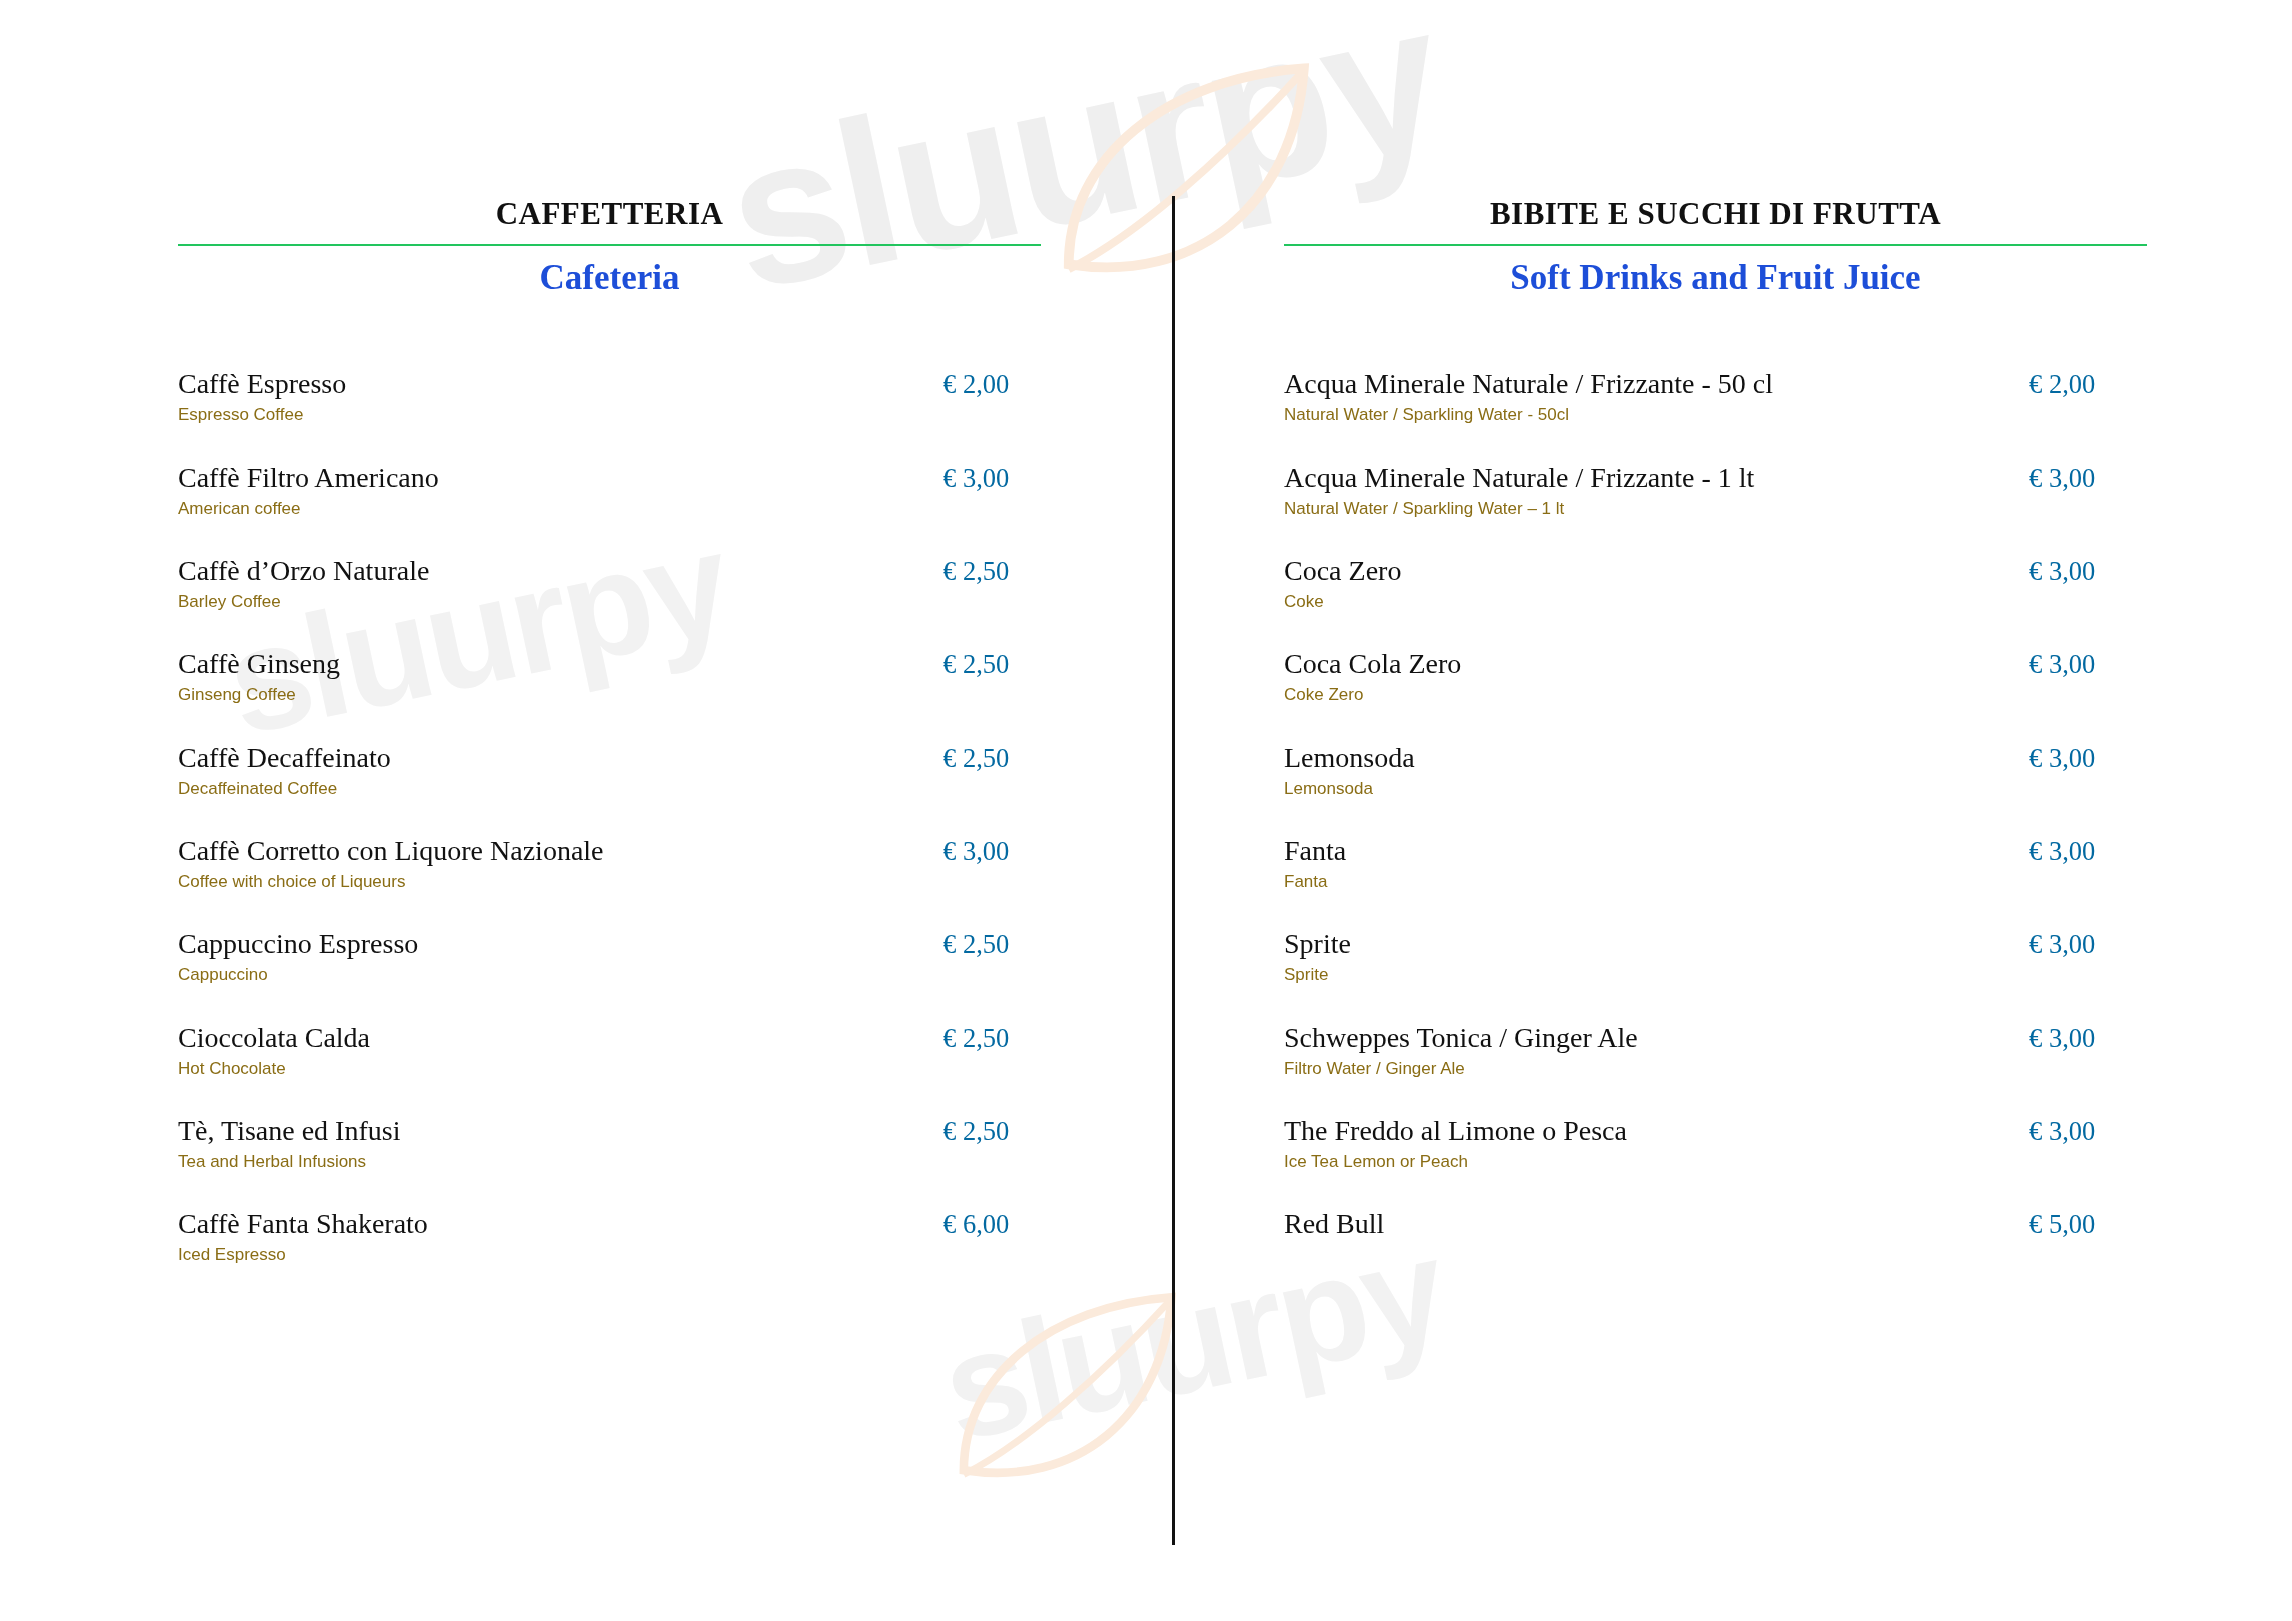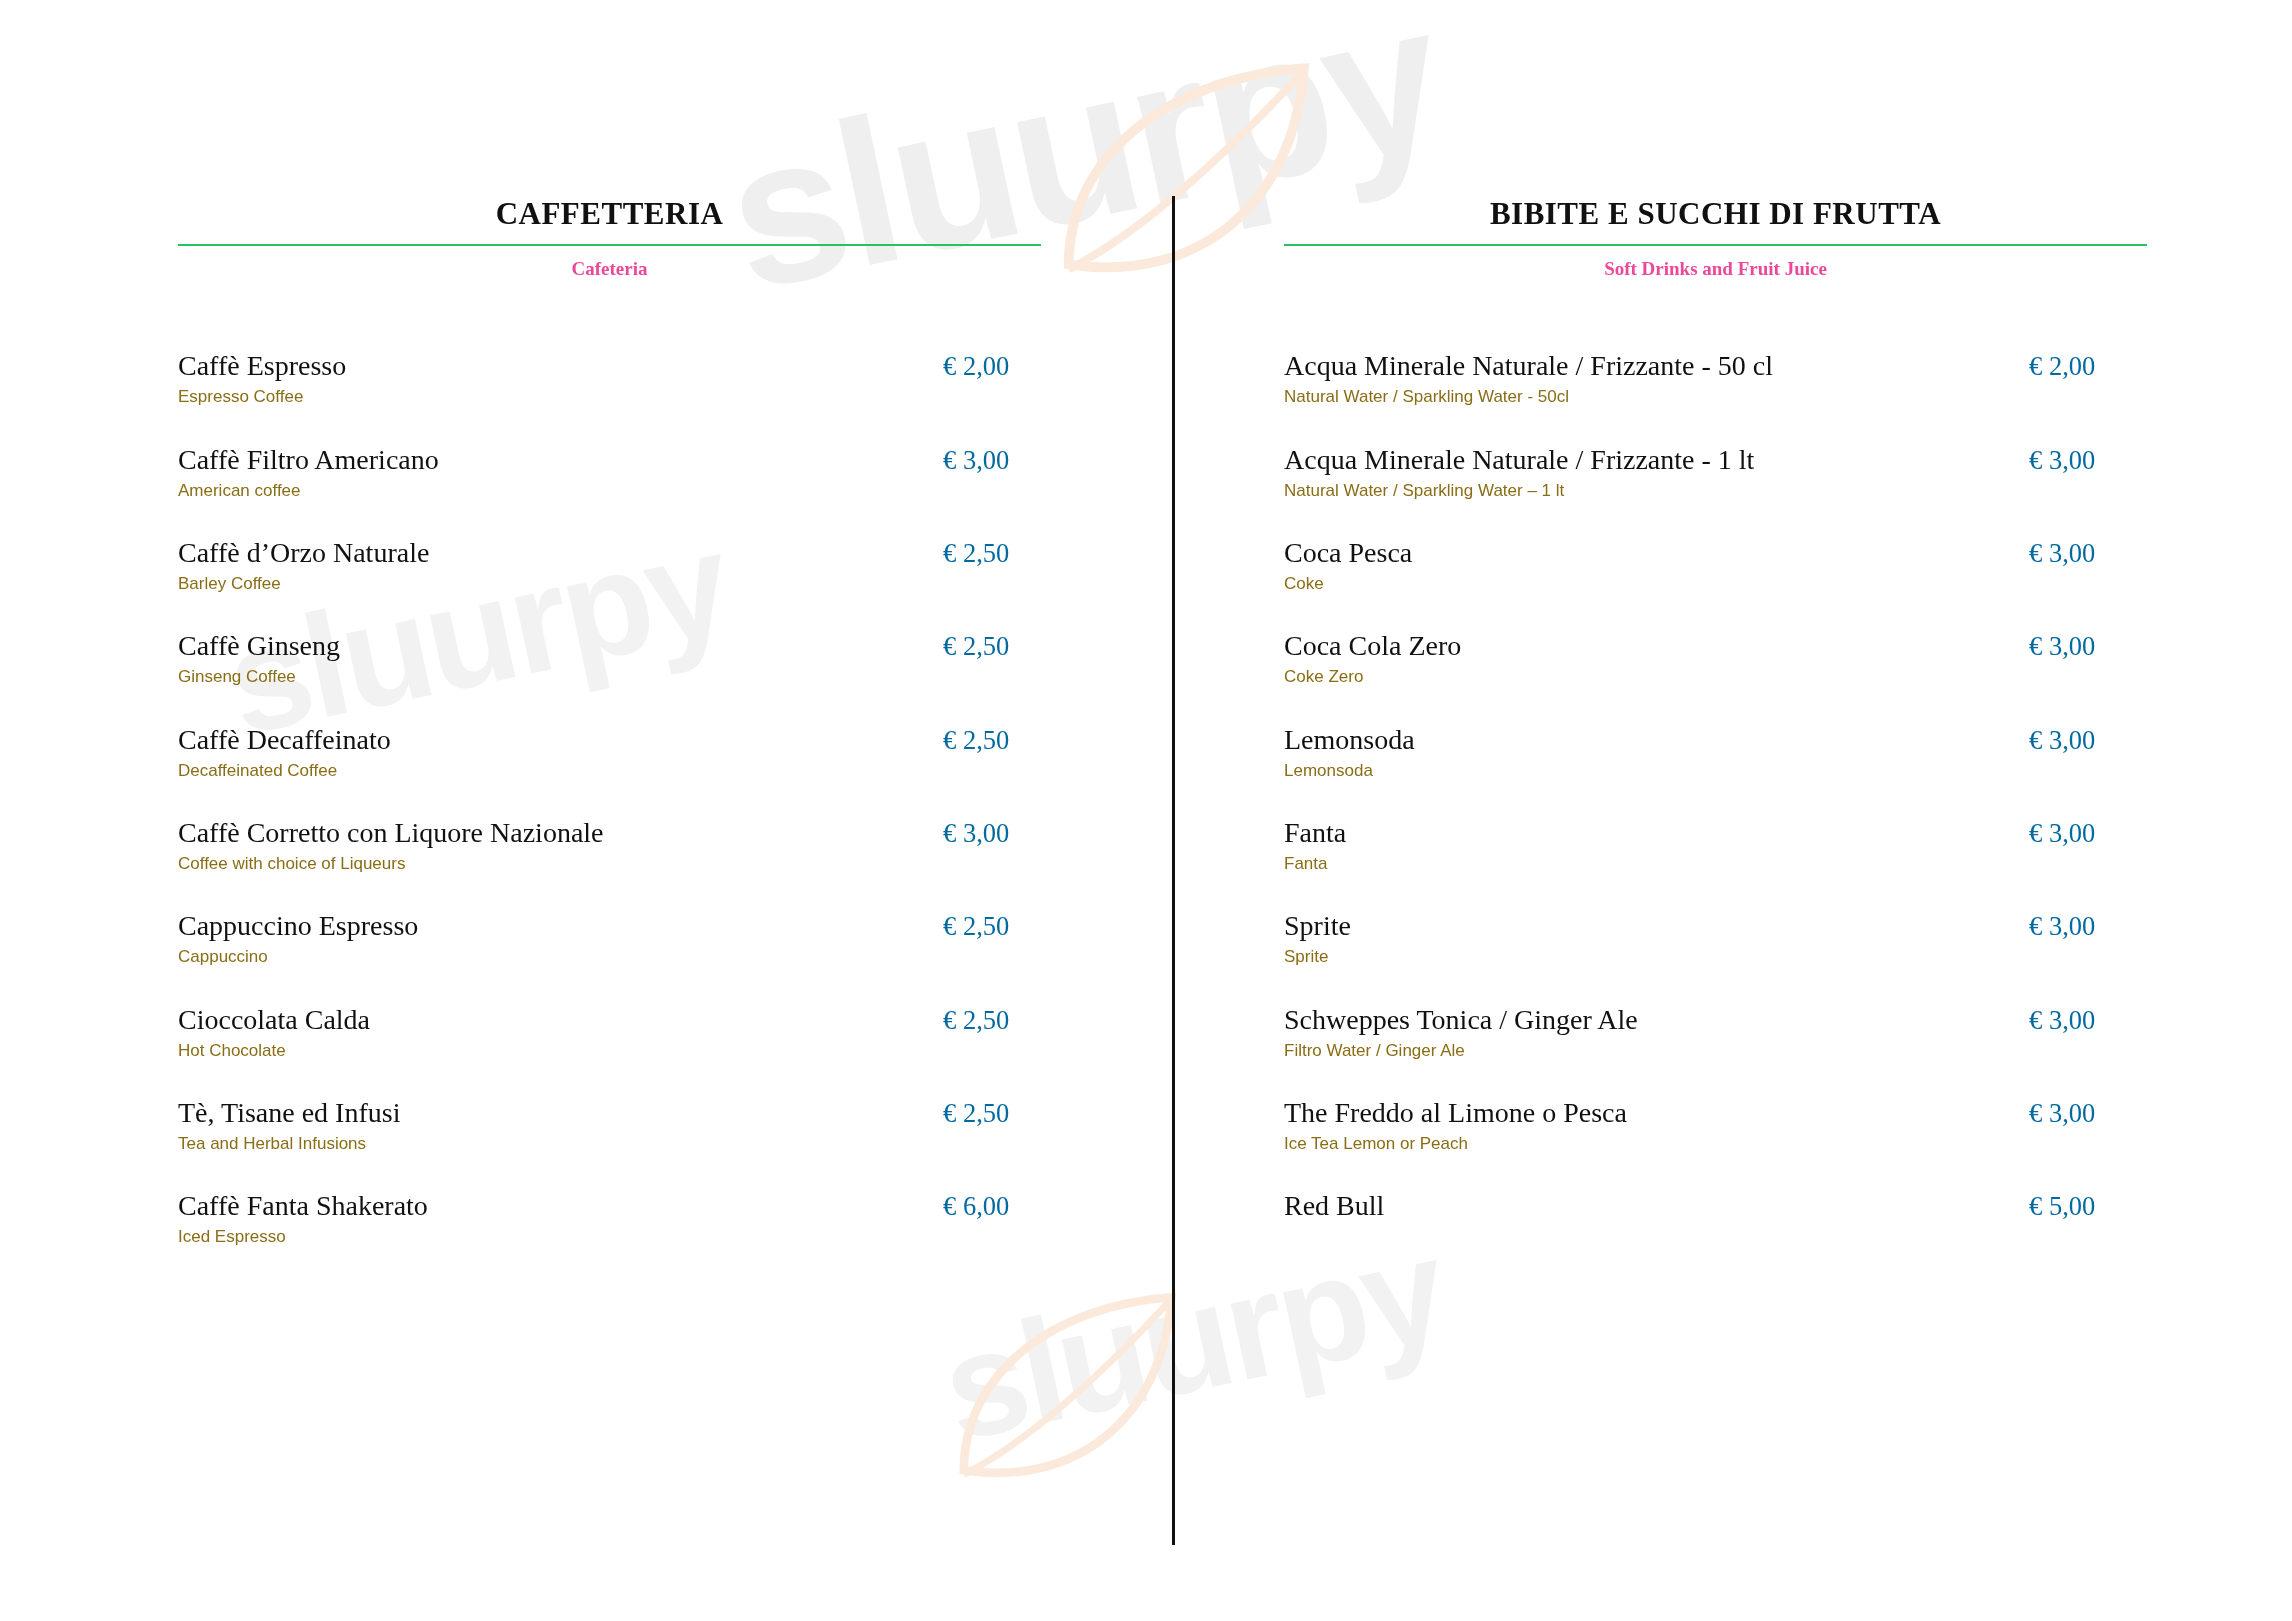--- a/index.html
+++ b/index.html
@@ -68,22 +68,22 @@
     font-size: 31px;
     letter-spacing: 0.5px;
     color: #111;
     padding-bottom: 11.8px;
     border-bottom: 2px solid #22c55e;
     display: block;
   }
   .col-head .title-en {
     font-family: "Liberation Serif", serif;
     font-weight: bold;
-    font-size: 19px;
-    color: #ec4899;
+    font-size: 35px;
+    color: #1d4ed8;
     display: block;
     padding-top: 12.7px;
   }
 
   .items {
     margin-top: 69px;
   }
 
   .item {
     position: relative;
@@ -253,21 +253,21 @@
       <div class="item">
         <div class="item-row">
           <div class="item-name">Acqua Minerale Naturale / Frizzante - 1 lt</div>
           <div class="item-price">€ 3,00</div>
         </div>
         <div class="item-sub">Natural Water / Sparkling Water – 1 lt</div>
       </div>
 
       <div class="item">
         <div class="item-row">
-          <div class="item-name">Coca Pesca</div>
+          <div class="item-name">Coca Zero</div>
           <div class="item-price">€ 3,00</div>
         </div>
         <div class="item-sub">Coke</div>
       </div>
 
       <div class="item">
         <div class="item-row">
           <div class="item-name">Coca Cola Zero</div>
           <div class="item-price">€ 3,00</div>
         </div>

